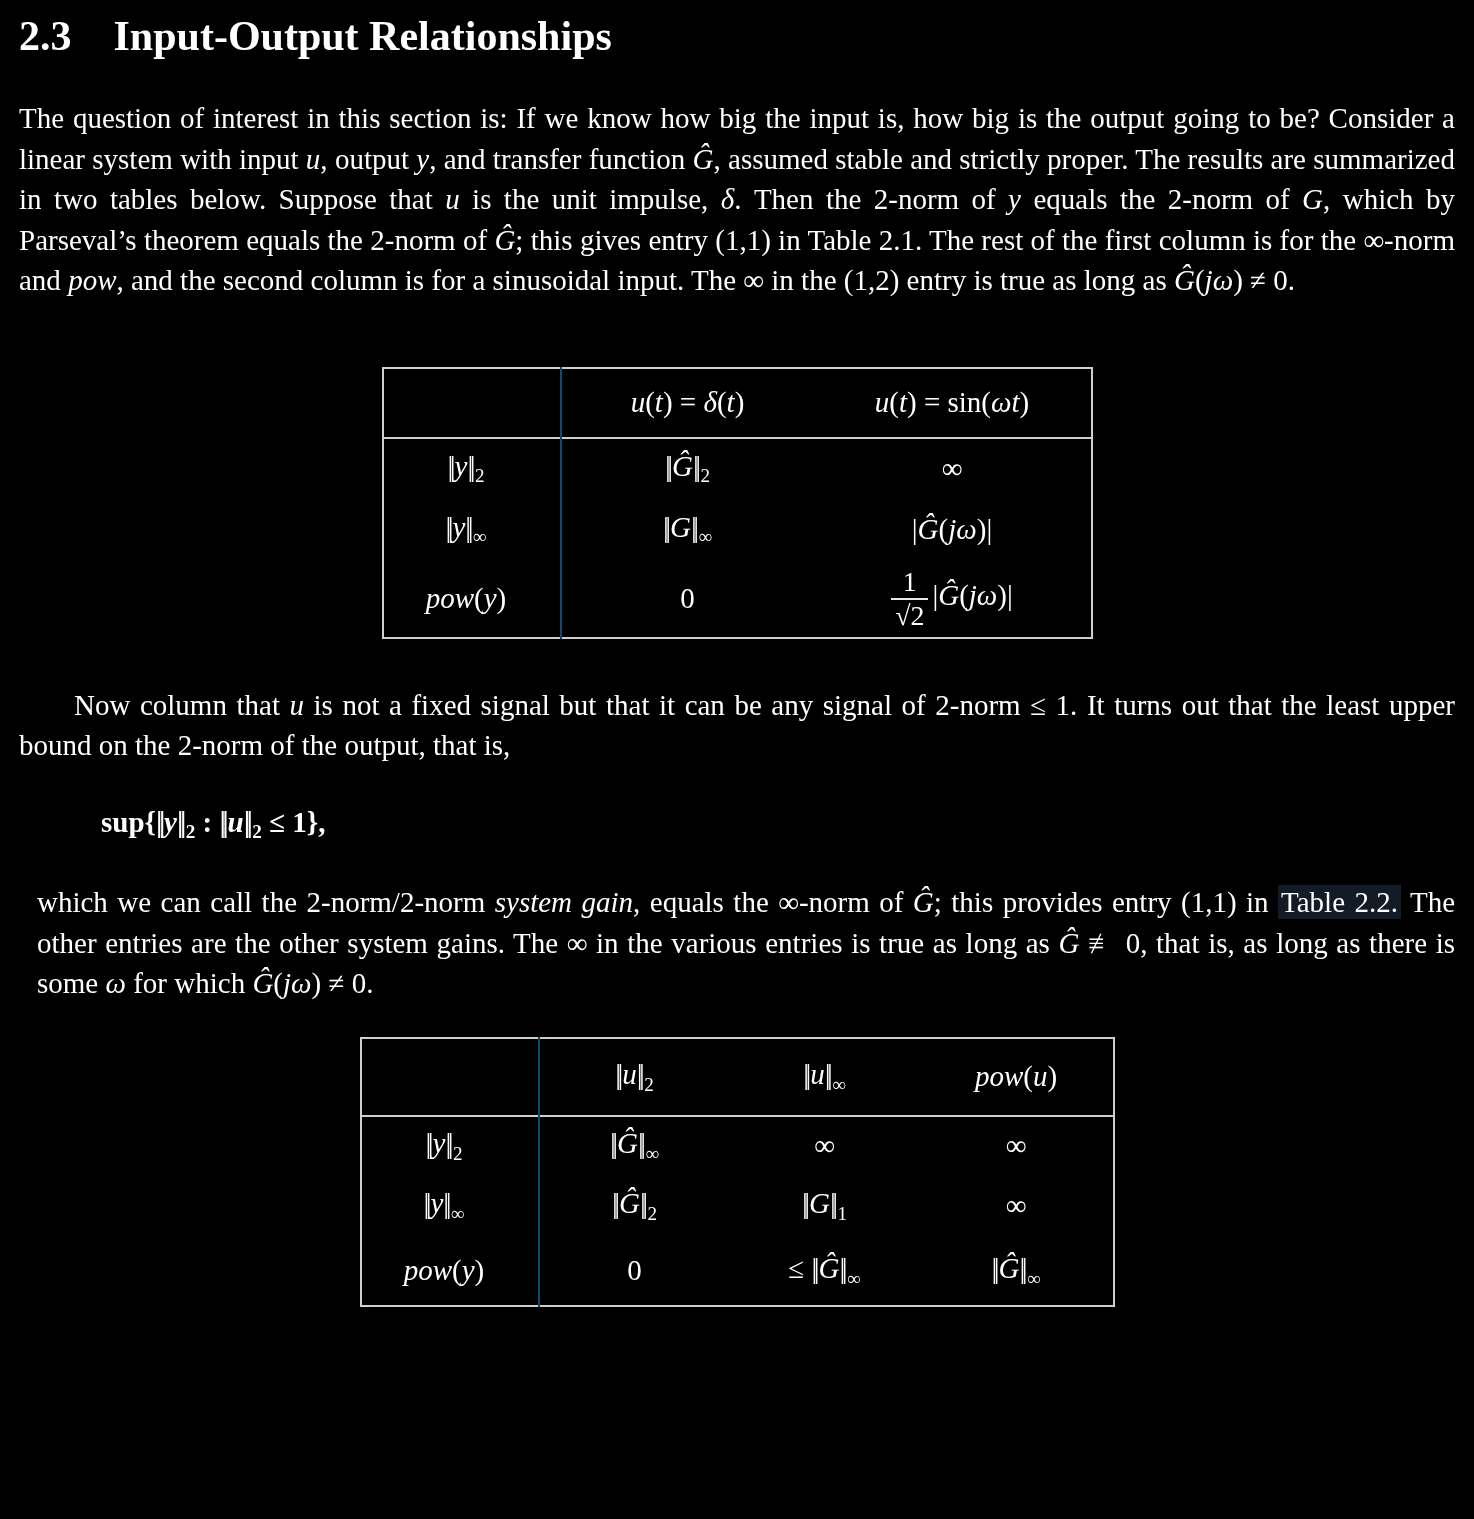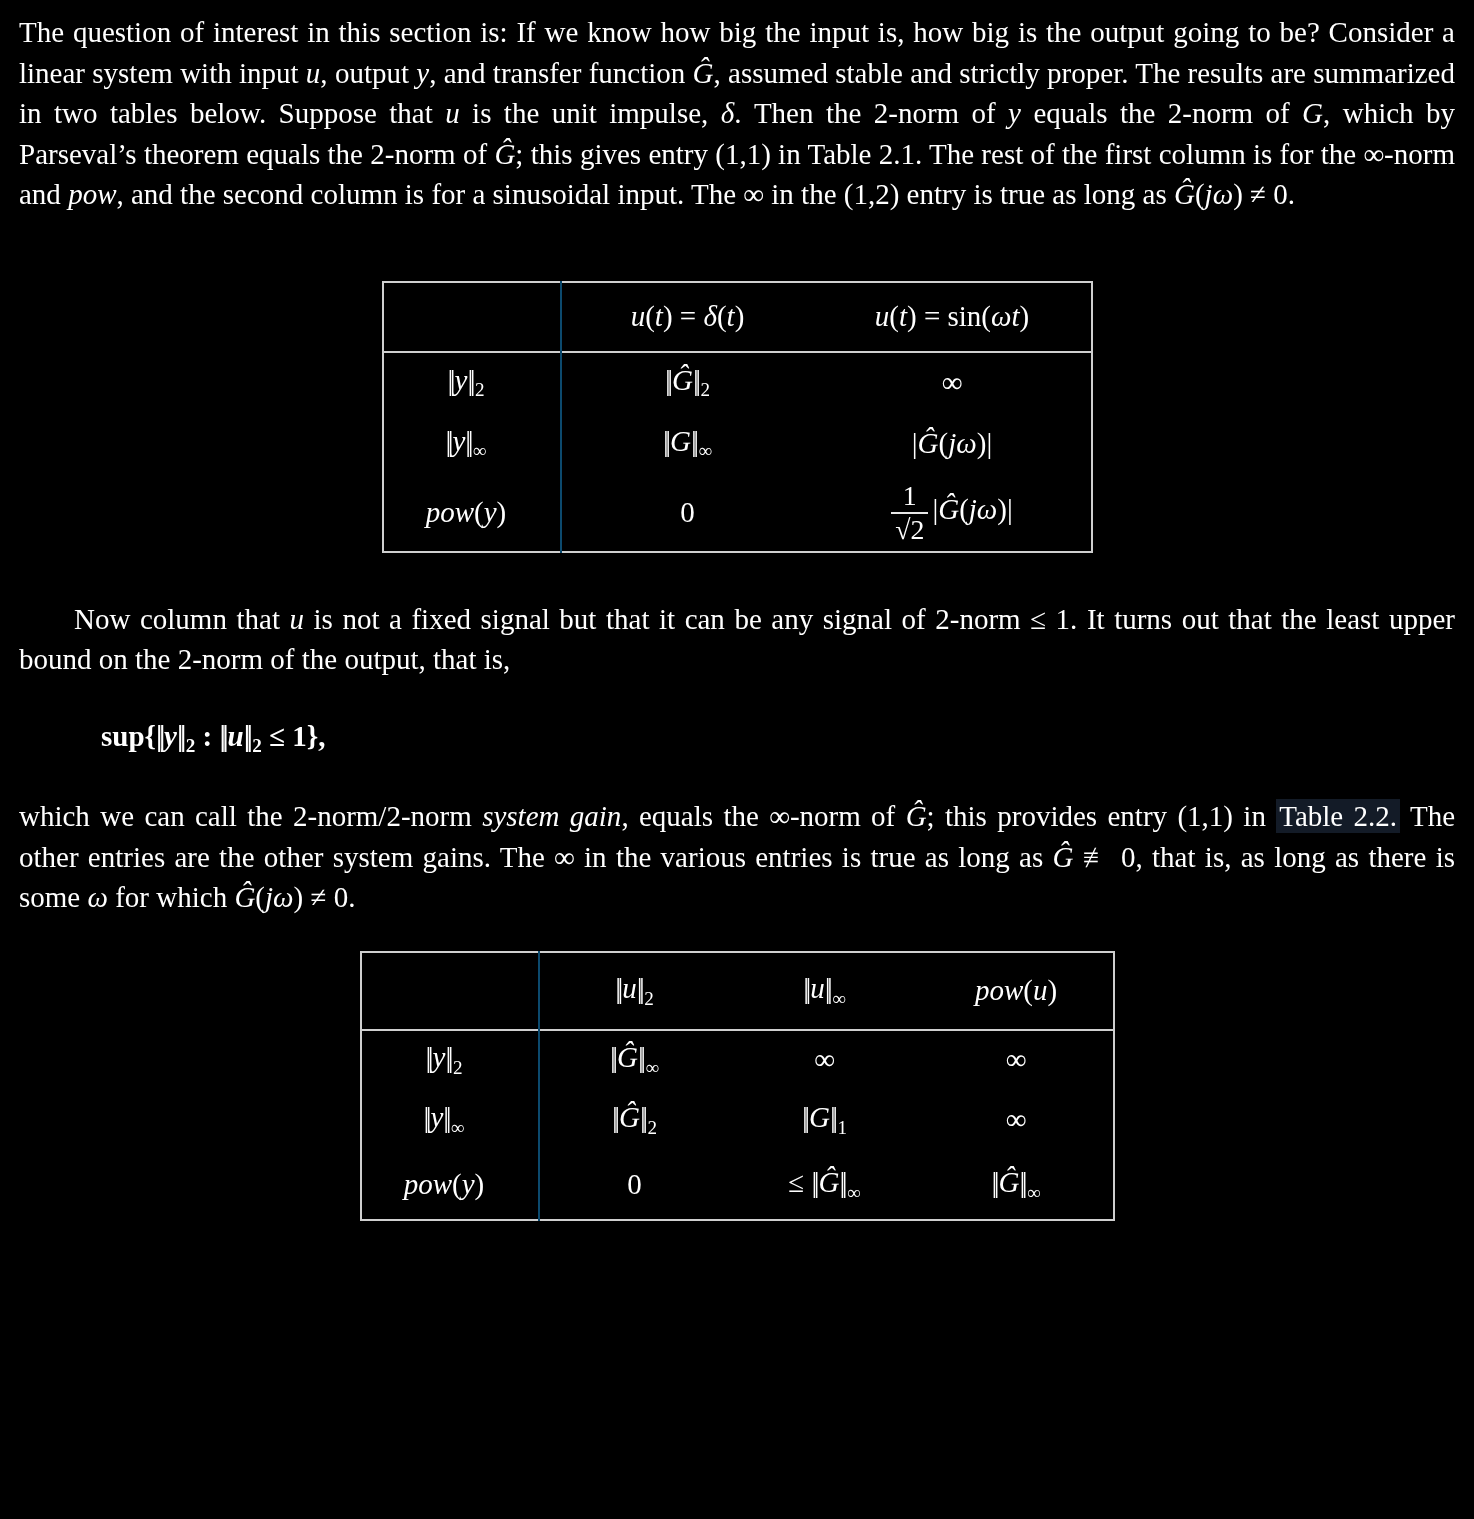--- a/index.html
+++ b/index.html
@@ -1,23 +1,23 @@
 <!DOCTYPE html>
 <html><head>
 <meta charset="utf-8">
 <style>
   html,body{margin:0;padding:0;background:#000;}
   body{color:#fff;font-family:"Liberation Serif","DejaVu Serif",serif;}
   .page{width:1436px;margin:0 auto;padding:12px 19px 12px 19px;font-size:29px;}
   h1.sec{font-size:42px;line-height:48px;margin:0;font-weight:bold;}
   .secnum{margin-right:42px;}
   .body-par{text-align:justify;line-height:40.5px;margin:0;}
-  .p1{}
+  .p1{margin-top:38px;}
   .p2{margin-top:46px;text-indent:55px;}
-  .p3{margin-top:28px;}
+  .p3{margin-top:28px;margin-left:18px;}
   .equation{margin-top:34px;padding-left:82px;line-height:44px;font-weight:bold;}
   .caption{text-align:center;margin-top:34px;line-height:30px;}
   .cap2{margin-top:33px;}
   .it{font-style:italic;}
   .rm{font-style:normal;}
   .msub{font-size:66%;vertical-align:-0.35em;margin-left:0.03em;}
   .nrm{letter-spacing:-0.12em;margin-right:0.08em;}
   .hl{background:#131b27;padding:1px 3px;}
   .frac{display:inline-flex;flex-direction:column;align-items:center;vertical-align:middle;
         line-height:1.12;margin-right:4px;font-size:96%;}
@@ -44,20 +44,21 @@
   .t2 th:nth-child(4),.t2 td:nth-child(4){width:137px;}
   .t2 tbody tr:nth-child(1) td{height:58px;}
   .t2 tbody tr:nth-child(2) td{height:62px;}
   .t2 tbody tr:nth-child(3) td{height:68px;}
 </style>
 </head>
 <body>
 
 <main class="page">
 
+  <h1 class="sec"><span class="secnum">2.3</span><span>Input-Output Relationships</span></h1>
 
   <p class="body-par p1"><span class="rm">The question of interest in this section is: If we know how big the input is, how big is the output going to be? Consider a linear system with input </span><span class="it">u</span><span class="rm">, output </span><span class="it">y</span><span class="rm">, and transfer function </span><span class="it">Ĝ</span><span class="rm">, assumed stable and strictly proper. The results are summarized in two tables below. Suppose that </span><span class="it">u</span><span class="rm"> is the unit impulse, </span><span class="it">δ</span><span class="rm">. Then the 2-norm of </span><span class="it">y</span><span class="rm"> equals the 2-norm of </span><span class="it">G</span><span class="rm">, which by Parseval’s theorem equals the 2-norm of </span><span class="it">Ĝ</span><span class="rm">; this gives entry (1,1) in Table 2.1. The rest of the first column is for the ∞-norm and </span><span class="it">pow</span><span class="rm">, and the second column is for a sinusoidal input. The ∞ in the (1,2) entry is true as long as </span><span class="it">Ĝ</span><span class="rm">(</span><span class="it">jω</span><span class="rm">) ≠ 0.</span></p>
 
   <div class="t1wrap">
     <table class="mtable t1">
       <thead>
         <tr>
           <th class="lab"></th>
           <th><span class="it">u</span><span class="rm">(</span><span class="it">t</span><span class="rm">) = </span><span class="it">δ</span><span class="rm">(</span><span class="it">t</span><span class="rm">)</span></th>
           <th><span class="it">u</span><span class="rm">(</span><span class="it">t</span><span class="rm">) = sin(</span><span class="it">ωt</span><span class="rm">)</span></th>

